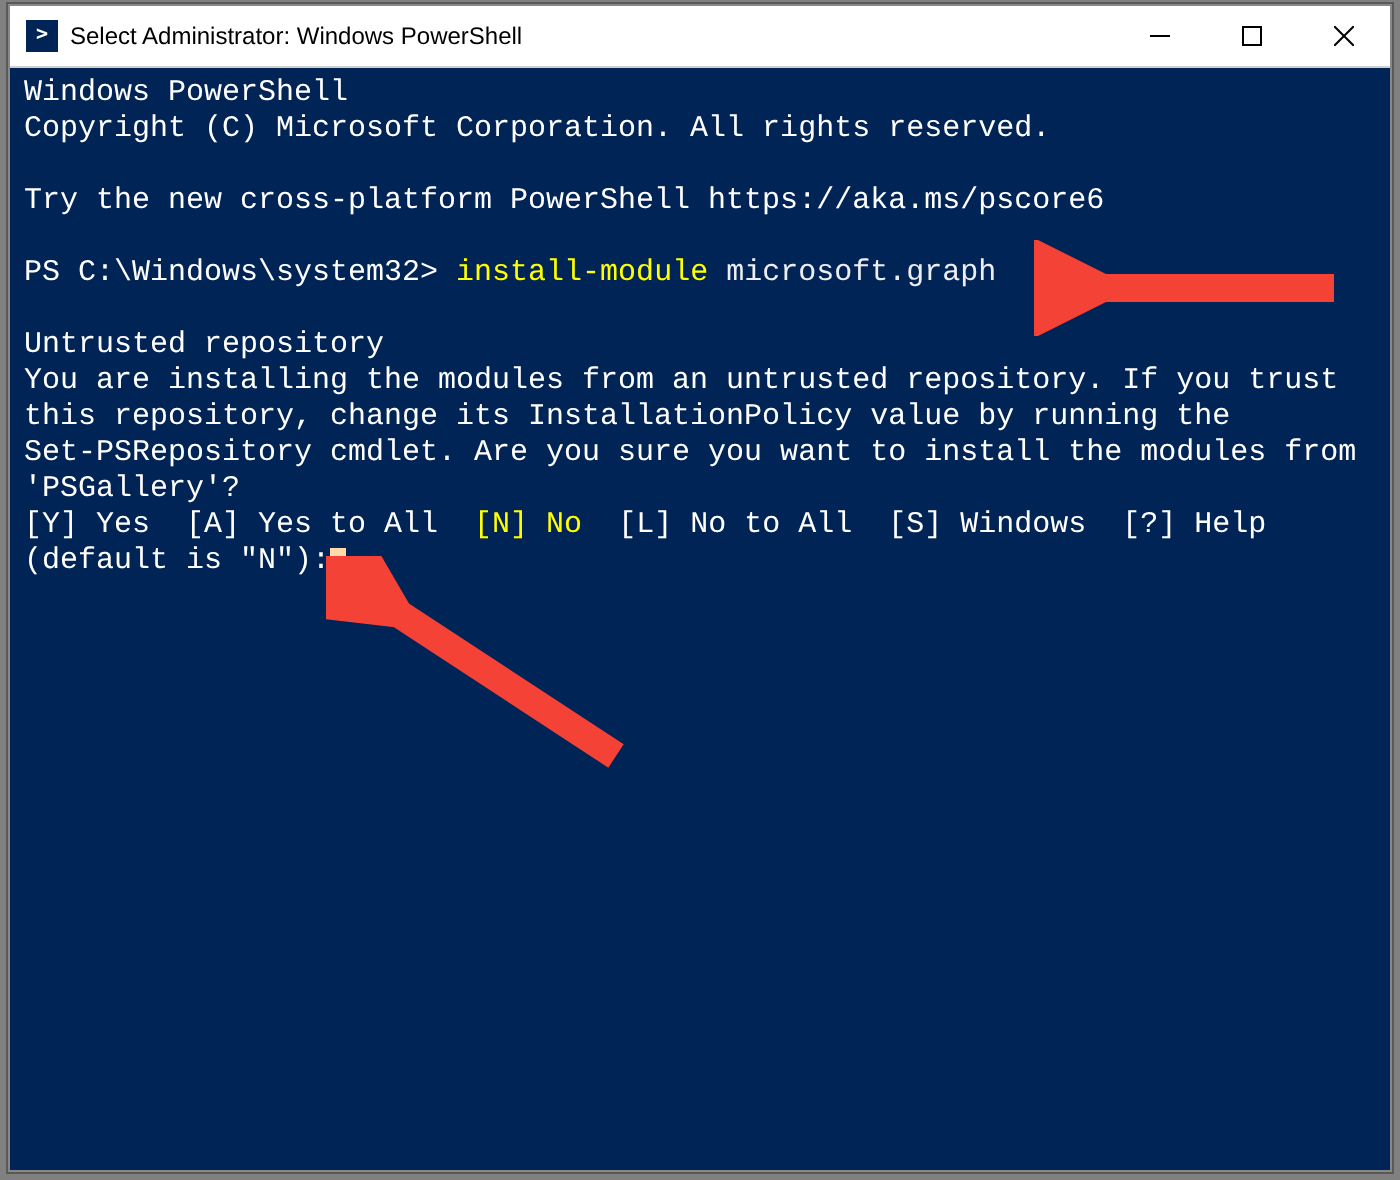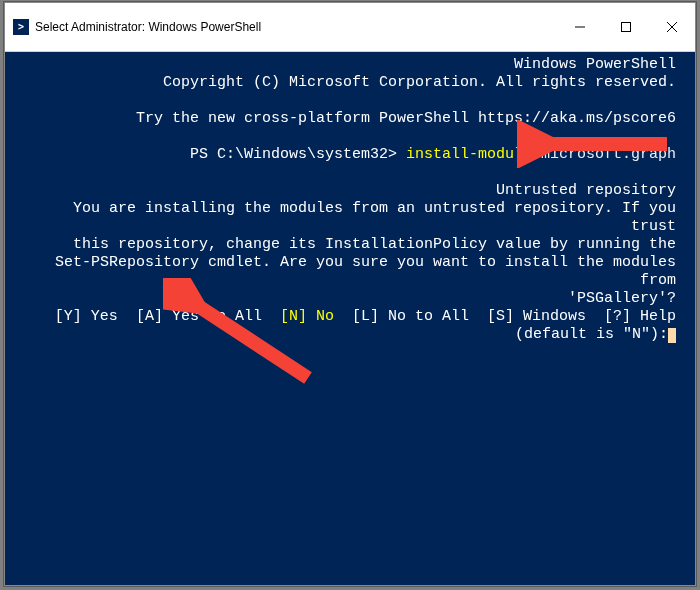--- a/index.html
+++ b/index.html
@@ -15,21 +15,21 @@
       position: absolute;
       top: 2px;
       left: 4px;
       width: 692px;
       height: 584px;
       background: #012456;
       border: 1px solid #888;
       box-shadow: 0 0 0 1px rgba(0,0,0,0.3);
     }
     .titlebar {
-      height: 49px;
+      height: 31px;
       background: #ffffff;
       display: flex;
       align-items: center;
       border-bottom: 1px solid #d0d0d0;
     }
     .titlebar-icon {
       width: 16px;
       height: 16px;
       margin-left: 8px;
       margin-right: 6px;
@@ -56,27 +56,26 @@
     .winbtn {
       width: 46px;
       height: 31px;
       display: flex;
       align-items: center;
       justify-content: center;
       font-family: 'Segoe UI', sans-serif;
     }
     .winbtn svg { stroke: #000; stroke-width: 1; fill: none; }
     .terminal {
-      padding: 4px 19px;
+      padding: 4px 7px;
       color: #ffffff;
       font-size: 15px;
       line-height: 18px;
       white-space: pre-wrap;
       font-family: Consolas, 'Courier New', monospace;
-      text-align: right;
     }
     .yellow { color: #ffff00; }
     .cmd-part { color: #eeedf0; }
     .cursor {
       display: inline-block;
       width: 8px;
       height: 15px;
       background: #fedba9;
       vertical-align: text-bottom;
     }

